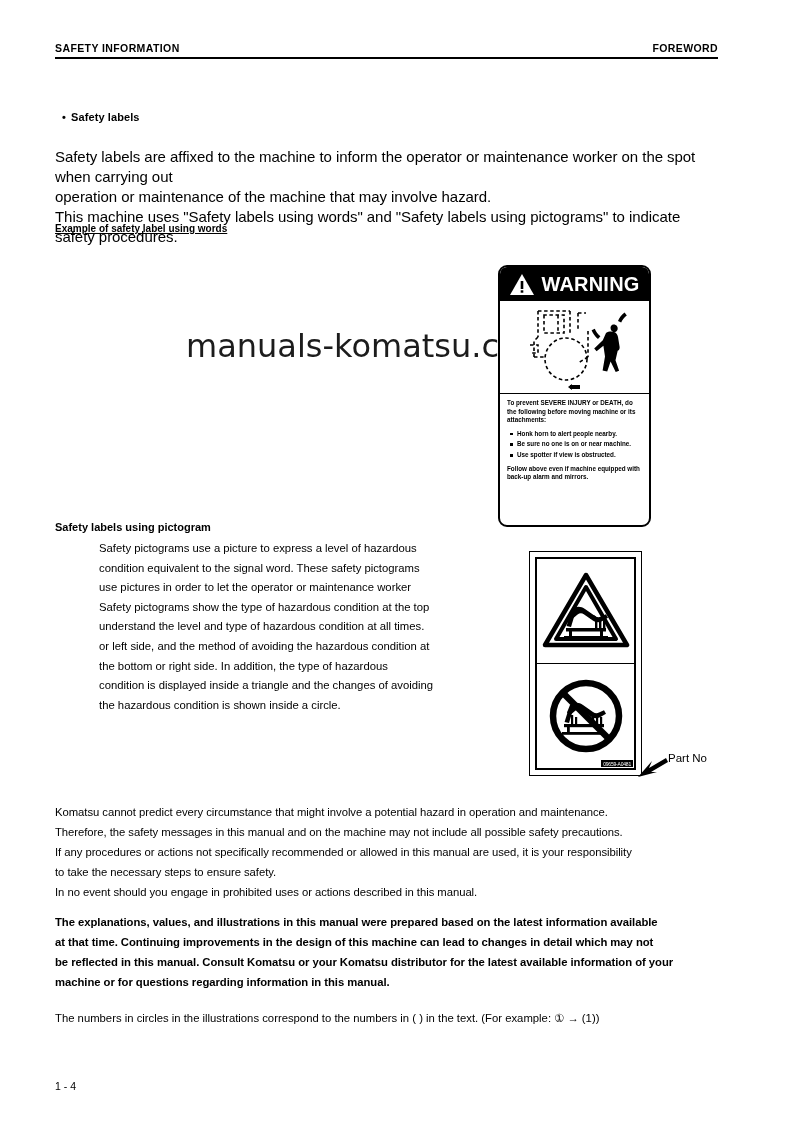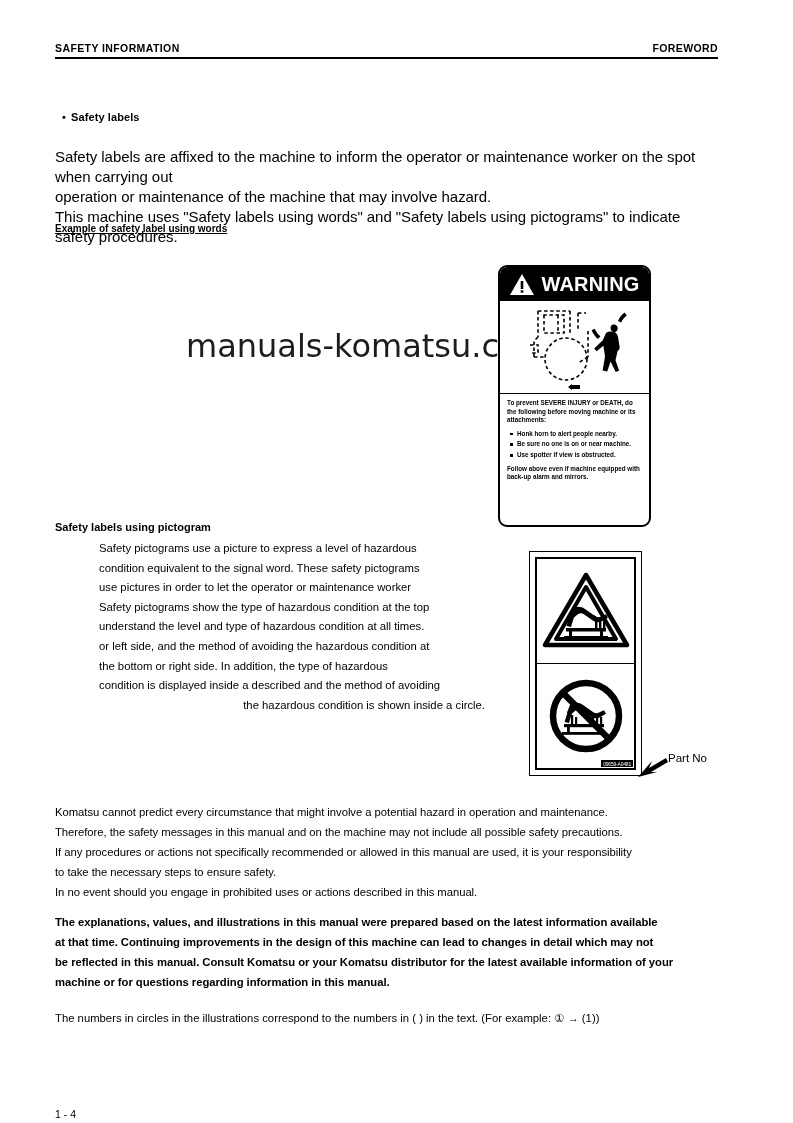--- a/index.html
+++ b/index.html
@@ -81,21 +81,21 @@
   .para-picto {
     position: absolute;
     left: 55px;
     top: 539px;
     width: 386px;
     font-size: 11.3px;
     line-height: 19.6px;
     text-align: justify;
     margin-left: 44px;
   }
-  .para-picto > div:last-child { text-align: right; }
+  .para-picto > div:last-child { text-align: left; }
 
   .para-block-a {
     position: absolute;
     left: 55px;
     top: 802px;
     width: 668px;
     font-size: 11.3px;
     line-height: 20px;
     letter-spacing: -0.05px;
   }
@@ -128,21 +128,20 @@
     font-family: "DejaVu Sans", sans-serif;
     color: #1c1c1c;
     white-space: nowrap;
   }
 
   .page-footer {
     position: absolute;
     left: 55px;
     top: 1080px;
     font-size: 10.5px;
-    margin-top: 28px;
   }
 
   
   .warn-label {
     position: absolute;
     left: 498px;
     top: 249px;
     width: 153px;
     height: 262px;
     border: 2px solid #000;
@@ -334,21 +333,21 @@
 <div class="sub-head-picto">Safety labels using pictogram</div>
 
 <div class="para-picto">
   <div>Safety pictograms use a picture to express a level of hazardous</div>
   <div>condition equivalent to the signal word.  These safety pictograms</div>
   <div>use pictures in order to let the operator or maintenance worker</div>
   <div>Safety  pictograms show the type of hazardous condition at the top</div>
   <div>understand the level and type of hazardous condition at all times.</div>
   <div>or left side, and the method of avoiding the hazardous condition at</div>
   <div>the bottom or right side.  In addition, the type of hazardous</div>
-  <div>condition is displayed inside a described and the method of avoiding</div>
+  <div>condition is displayed inside a triangle and the changes of avoiding</div>
   <div>the hazardous condition is shown inside  a circle.</div>
 </div>
 
 <div class="picto-label">
   <div class="picto-inner">
 
     <div class="picto-cell top">
       <svg width="88" height="80" viewBox="0 0 88 80">
         <path d="M44 4 L85 74 L3 74 Z" fill="none" stroke="#000" stroke-width="4.5" stroke-linejoin="round"></path>
         <path d="M44 16 L74 68 L14 68 Z" fill="none" stroke="#000" stroke-width="4" stroke-linejoin="round"></path>

